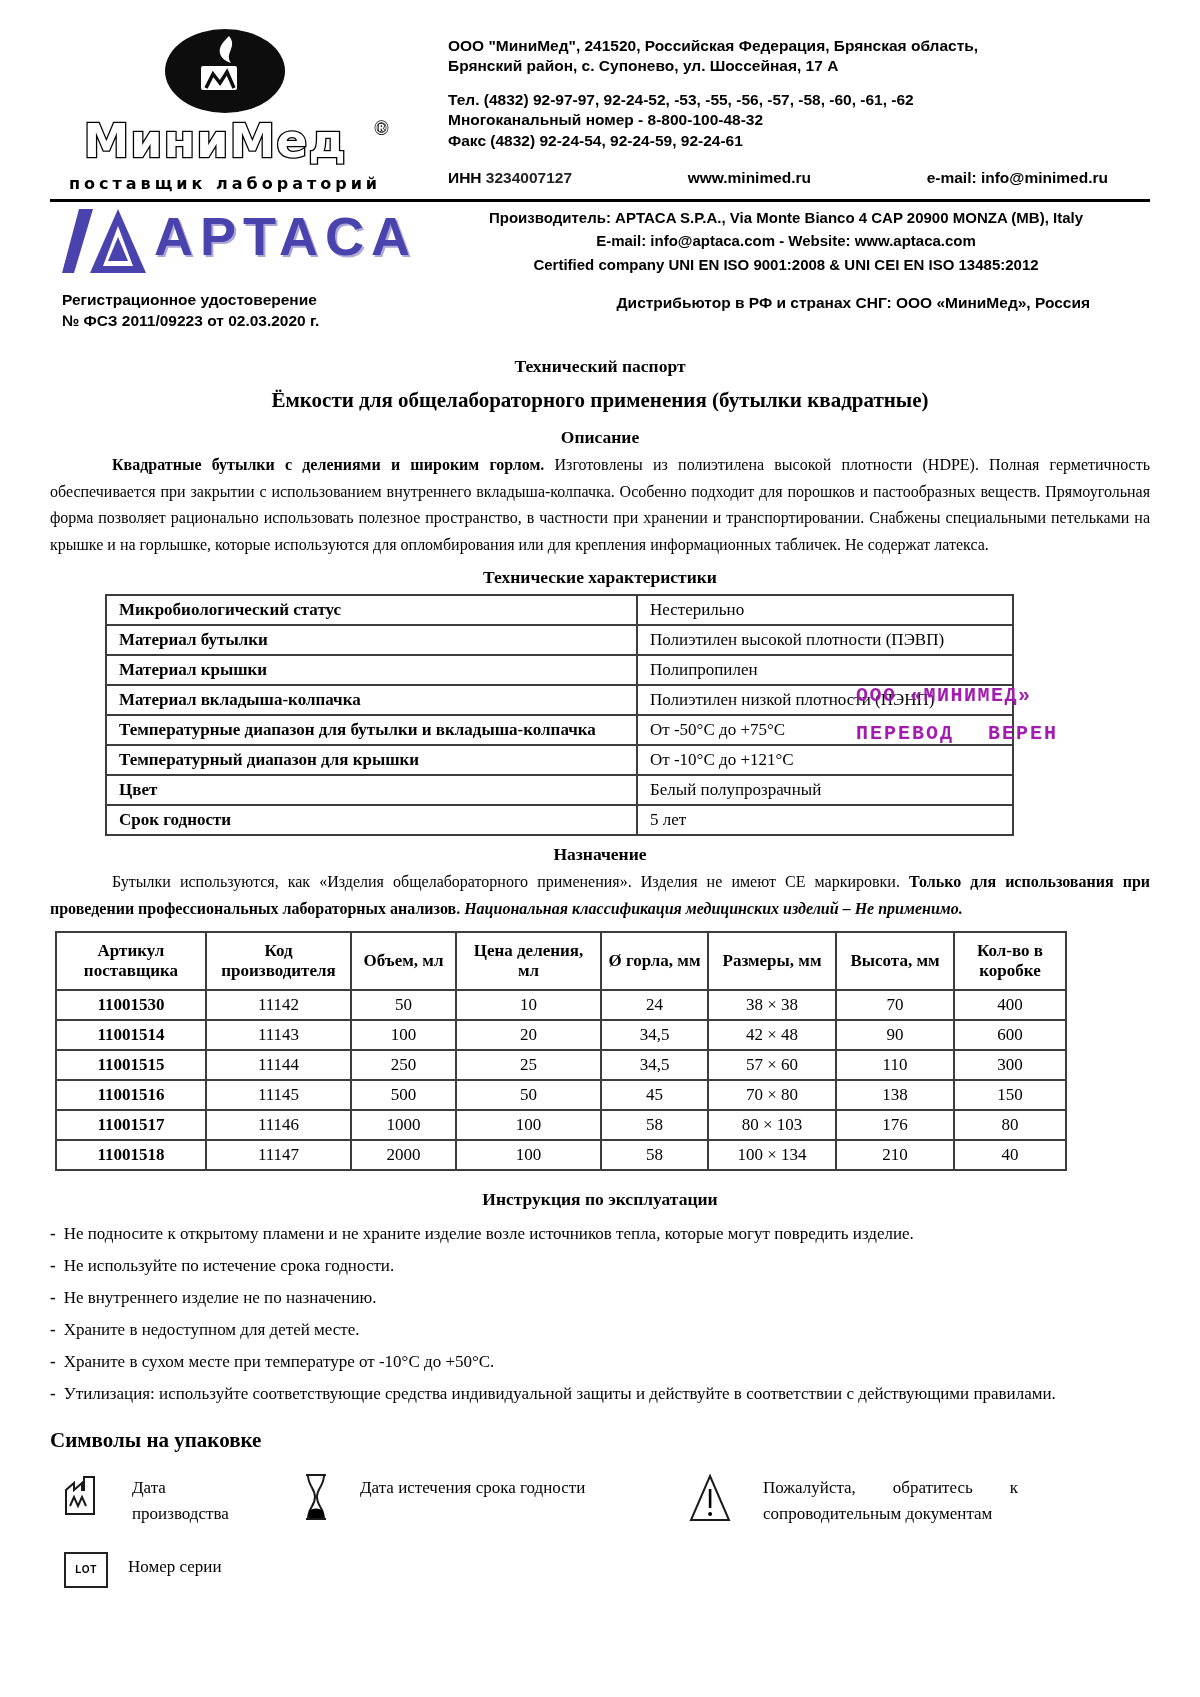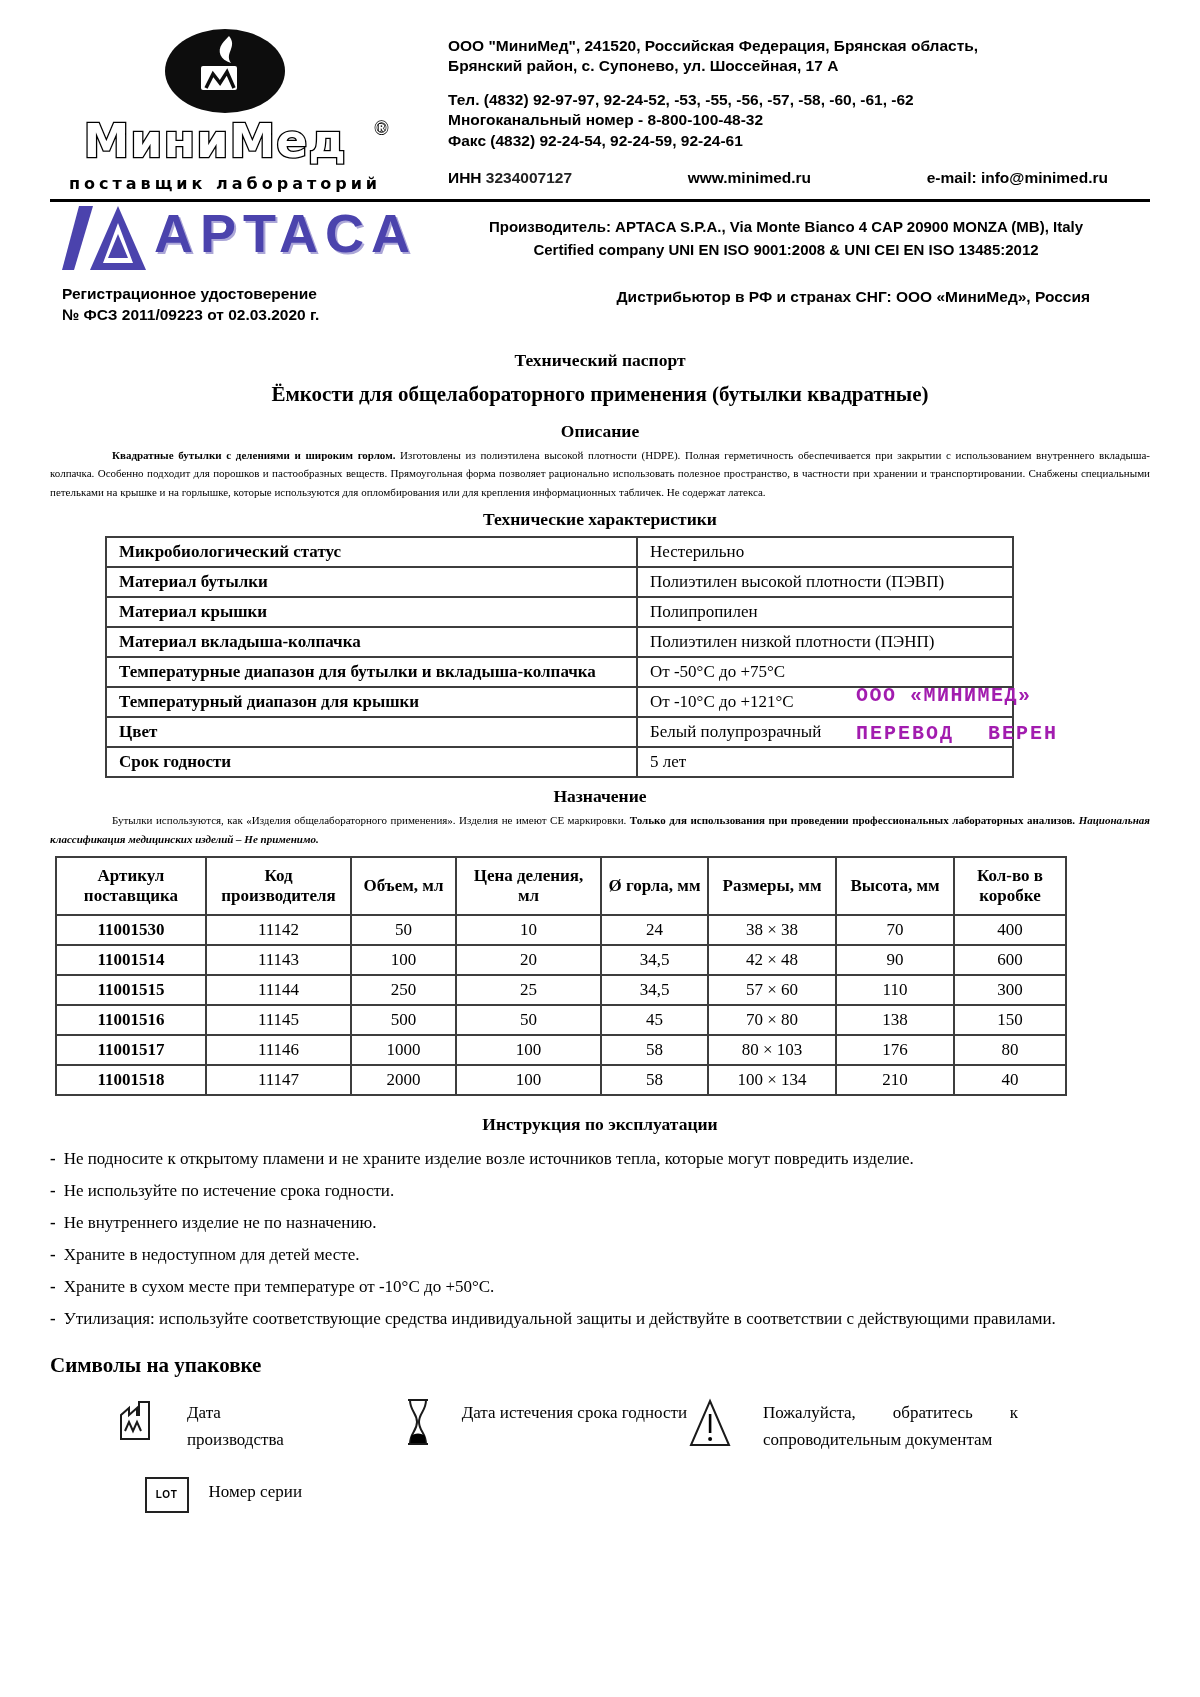--- a/index.html
+++ b/index.html
@@ -42,41 +42,41 @@
     display:flex; justify-content:space-between; margin:14px 60px 0 12px;
     font-family:"Liberation Sans", sans-serif; font-weight:bold;
     font-size:15.5px; line-height:1.35;
   }
   .reg-distributor { padding-top:3px; }
 
   
   .doc-type { text-align:center; font-weight:bold; font-size:17.5px; margin-top:24px; }
   .doc-title { text-align:center; font-weight:bold; font-size:21px; margin-top:11px; }
   .sec-heading { text-align:center; font-weight:bold; font-size:17.5px; margin-top:8px; }
-  .desc, .purpose { font-size:11px; line-height:1.68; text-align:justify; text-indent:62px; margin:4px 0 0; }
+  .desc, .purpose { font-size:16px; line-height:1.68; text-align:justify; text-indent:62px; margin:4px 0 0; }
   .b { font-weight:bold; }
   .bi { font-weight:bold; font-style:italic; }
 
   table { border-collapse:collapse; }
   .specs-table { margin:6px 0 0 55px; table-layout:fixed; }
   .specs-table td { border:2px solid #3d3d3d; font-size:17px; padding:2px 12px; height:24px; }
   .spec-label { font-weight:bold; width:505px; }
   .spec-value { width:350px; }
 
   .products-table { width:1010px; margin:8px 0 0 5px; table-layout:fixed; text-align:center; }
   .products-table th { border:2px solid #3d3d3d; font-size:17px; padding:2px 6px; height:52px; font-weight:bold; }
   .products-table td { border:2px solid #3d3d3d; font-size:17px; padding:1px 4px; height:26px;margin-top:36px; }
 
   .instructions { list-style:none; margin:14px 0 0; padding:0; font-size:17px; }
   .instructions li { margin:12px 0; }
   .dash { font-weight:bold; margin-right:8px; }
 
   .symbols-heading { font-weight:bold; font-size:21px; margin-top:24px; }
   .sym-row { display:flex; margin:20px 0 0 12px; align-items:flex-start; }
-  .sym-item { display:flex; align-items:flex-start;justify-content:flex-end; }
+  .sym-item { display:flex; align-items:flex-start; }
   .sym-item-1 { width:240px; gap:20px; }
   .sym-item-2 { width:385px; gap:30px; }
   .sym-item-3 { gap:30px; }
   .sym-label { font-size:17px; line-height:1.55; padding-top:2px; }
   .sym-label-narrow { width:115px; }
   .sym-label-wide { width:255px; text-align:justify; }
   .lot-box {
     width:44px; height:36px; border:2px solid #222; box-sizing:border-box;
     display:flex; align-items:center; justify-content:center; margin-left:2px;
   }
@@ -136,20 +136,21 @@
     <div class="aptaca-logo">
       <svg width="84" height="64" viewBox="0 0 84 64">
         <polygon points="17,0 31,0 12,64 0,64" fill="#4b43ad"></polygon>
         <path fill-rule="evenodd" d="M56 0 L84 64 L28 64 Z M56 17 L71 57 L41 57 Z" fill="#4b43ad"></path>
         <polygon points="56,28 66,52 46,52" fill="#4b43ad"></polygon>
       </svg>
       <span class="aptaca-text" style="color: rgb(75, 67, 173);">APTACA</span>
     </div>
     <div class="mfr-info">
       <div>Производитель: APTACA S.P.A., Via Monte Bianco 4 CAP 20900 MONZA (MB), Italy</div>
+      <div>E-mail: info@aptaca.com - Website: www.aptaca.com</div>
       <div>Certified company UNI EN ISO 9001:2008 &amp; UNI CEI EN ISO 13485:2012</div>
     </div>
   </section>
 
   <section class="reg-row">
     <div>
       <div>Регистрационное удостоверение</div>
       <div>№ ФСЗ 2011/09223 от 02.03.2020 г.</div>
     </div>
     <div class="reg-distributor">Дистрибьютор в РФ и странах СНГ: ООО «МиниМед», Россия</div>

